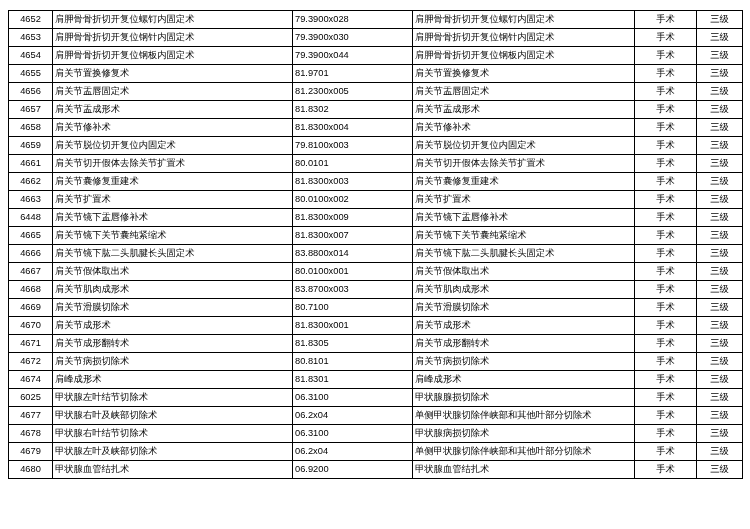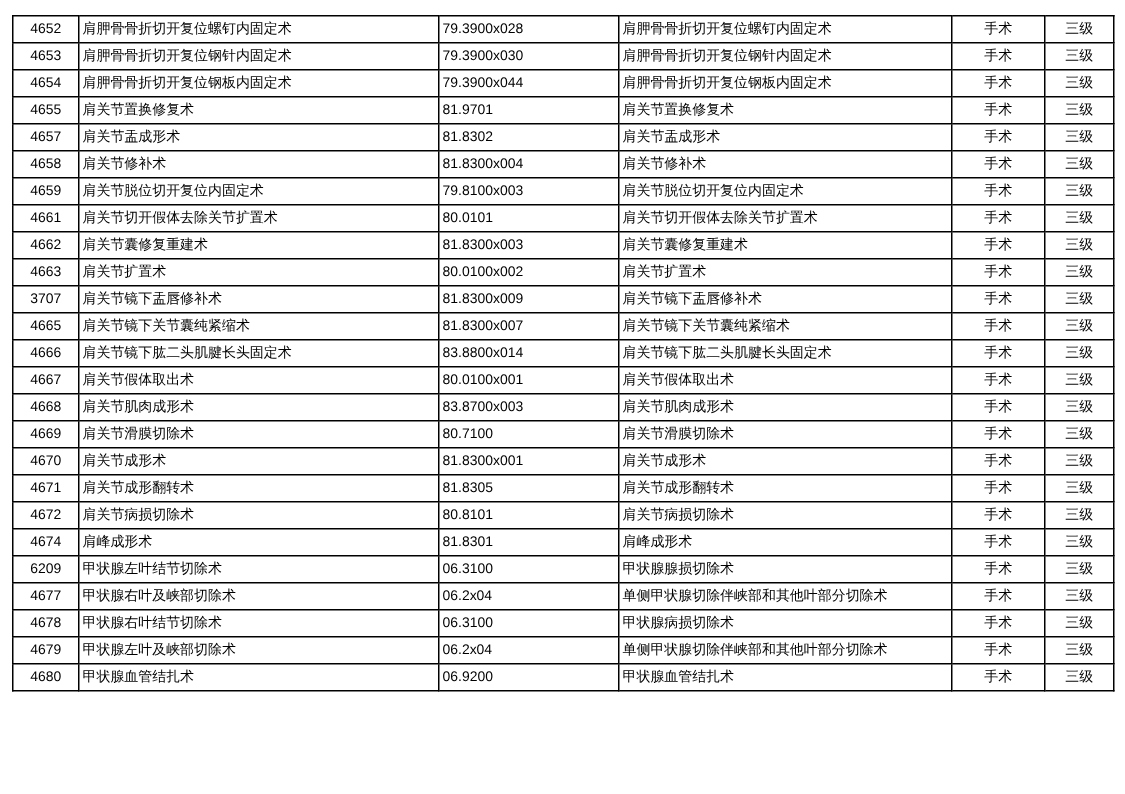--- a/index.html
+++ b/index.html
@@ -90,20 +90,28 @@
         </tr>
         <tr>
           <td class="id">4655</td>
           <td class="name">肩关节置换修复术</td>
           <td class="code">81.9701</td>
           <td class="alt">肩关节置换修复术</td>
           <td class="type">手术</td>
           <td class="level">三级</td>
         </tr>
         <tr>
+          <td class="id">4656</td>
+          <td class="name">肩关节盂唇固定术</td>
+          <td class="code">81.2300x005</td>
+          <td class="alt">肩关节盂唇固定术</td>
+          <td class="type">手术</td>
+          <td class="level">三级</td>
+        </tr>
+        <tr>
           <td class="id">4657</td>
           <td class="name">肩关节盂成形术</td>
           <td class="code">81.8302</td>
           <td class="alt">肩关节盂成形术</td>
           <td class="type">手术</td>
           <td class="level">三级</td>
         </tr>
         <tr>
           <td class="id">4658</td>
           <td class="name">肩关节修补术</td>
@@ -138,21 +146,21 @@
         </tr>
         <tr>
           <td class="id">4663</td>
           <td class="name">肩关节扩置术</td>
           <td class="code">80.0100x002</td>
           <td class="alt">肩关节扩置术</td>
           <td class="type">手术</td>
           <td class="level">三级</td>
         </tr>
         <tr>
-          <td class="id">3707</td>
+          <td class="id">6448</td>
           <td class="name">肩关节镜下盂唇修补术</td>
           <td class="code">81.8300x009</td>
           <td class="alt">肩关节镜下盂唇修补术</td>
           <td class="type">手术</td>
           <td class="level">三级</td>
         </tr>
         <tr>
           <td class="id">4665</td>
           <td class="name">肩关节镜下关节囊纯紧缩术</td>
           <td class="code">81.8300x007</td>
@@ -218,21 +226,21 @@
         </tr>
         <tr>
           <td class="id">4674</td>
           <td class="name">肩峰成形术</td>
           <td class="code">81.8301</td>
           <td class="alt">肩峰成形术</td>
           <td class="type">手术</td>
           <td class="level">三级</td>
         </tr>
         <tr>
-          <td class="id">6209</td>
+          <td class="id">6025</td>
           <td class="name">甲状腺左叶结节切除术</td>
           <td class="code">06.3100</td>
           <td class="alt">甲状腺腺损切除术</td>
           <td class="type">手术</td>
           <td class="level">三级</td>
         </tr>
         <tr>
           <td class="id">4677</td>
           <td class="name">甲状腺右叶及峡部切除术</td>
           <td class="code">06.2x04</td>

